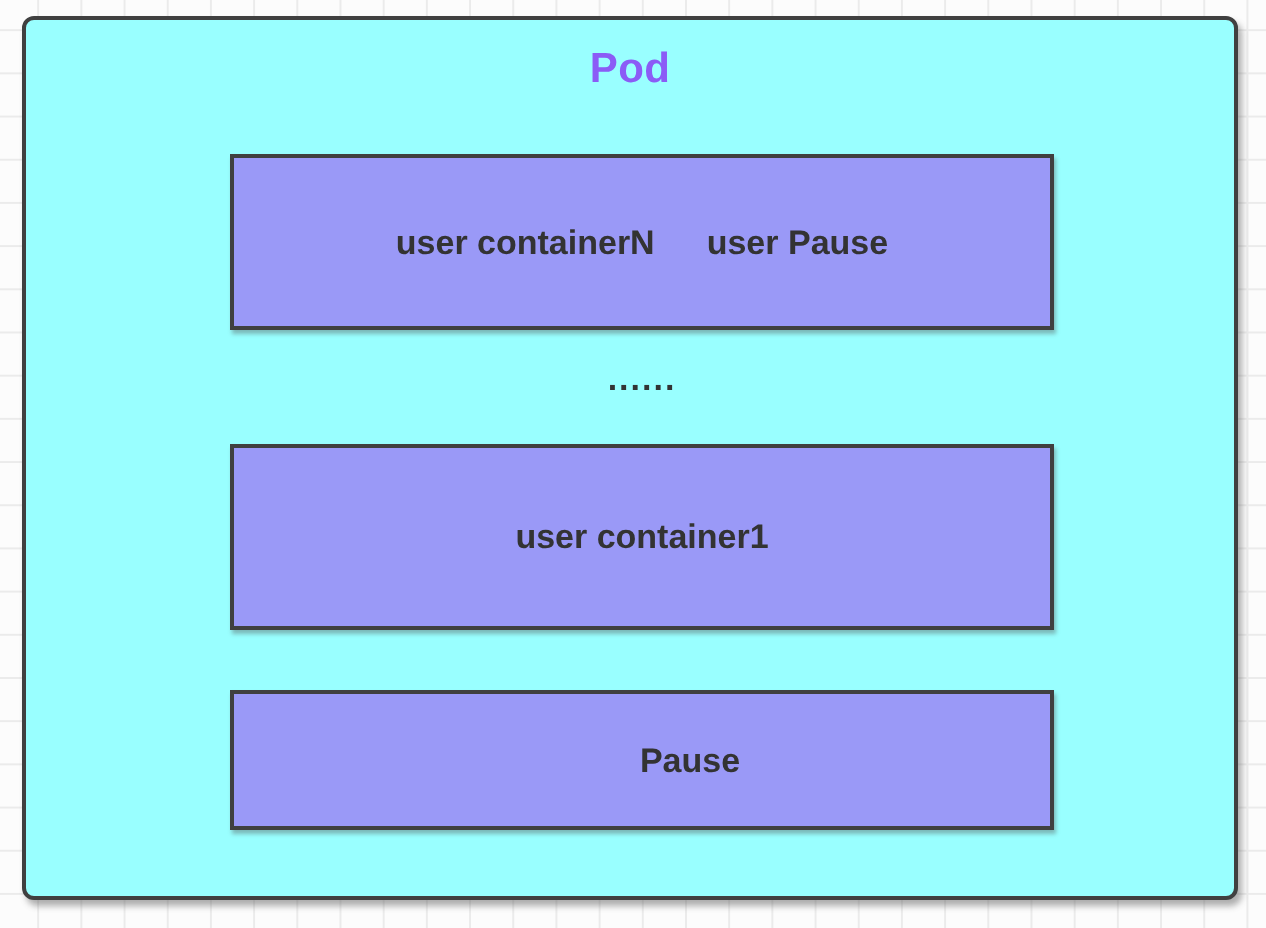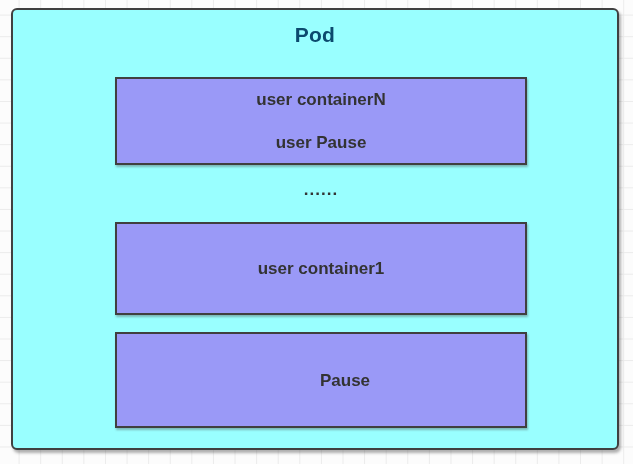--- a/index.html
+++ b/index.html
@@ -32,40 +32,40 @@
     box-shadow: 2px 3px 3px rgba(80, 80, 80, 0.45);
   }
   .pod-title {
     position: absolute;
     top: 13px;
     left: 0;
     width: 100%;
     text-align: center;
     font-size: 21px;
     font-weight: bold;
-    color: #0c4a6e;
+    color: #8b5cf6;
     letter-spacing: 0.2px;
   }
   .cbox {
     position: absolute;
     left: 102px;
     width: 412px;
     box-sizing: border-box;
     background: #9a99f7;
     border: 2px solid #404040;
     box-shadow: 1px 2px 2px rgba(80, 80, 80, 0.4);
     display: flex;
-    flex-direction: column;
+    flex-direction: row;
     align-items: center;
     justify-content: center;
     gap: 26px;
   }
   .box-n     { top: 67px;  height: 88px; }
   .box-1     { top: 212px; height: 93px; gap: 16px; }
-  .box-pause { top: 322px; height: 96px; padding-left: 48px; }
+  .box-pause { top: 335px; height: 70px; padding-left: 48px; }
   .node-line {
     font-size: 17px;
     font-weight: bold;
     color: #333333;
     line-height: 17px;
     white-space: nowrap;
   }
   .ellipsis {
     position: absolute;
     top: 170px;

